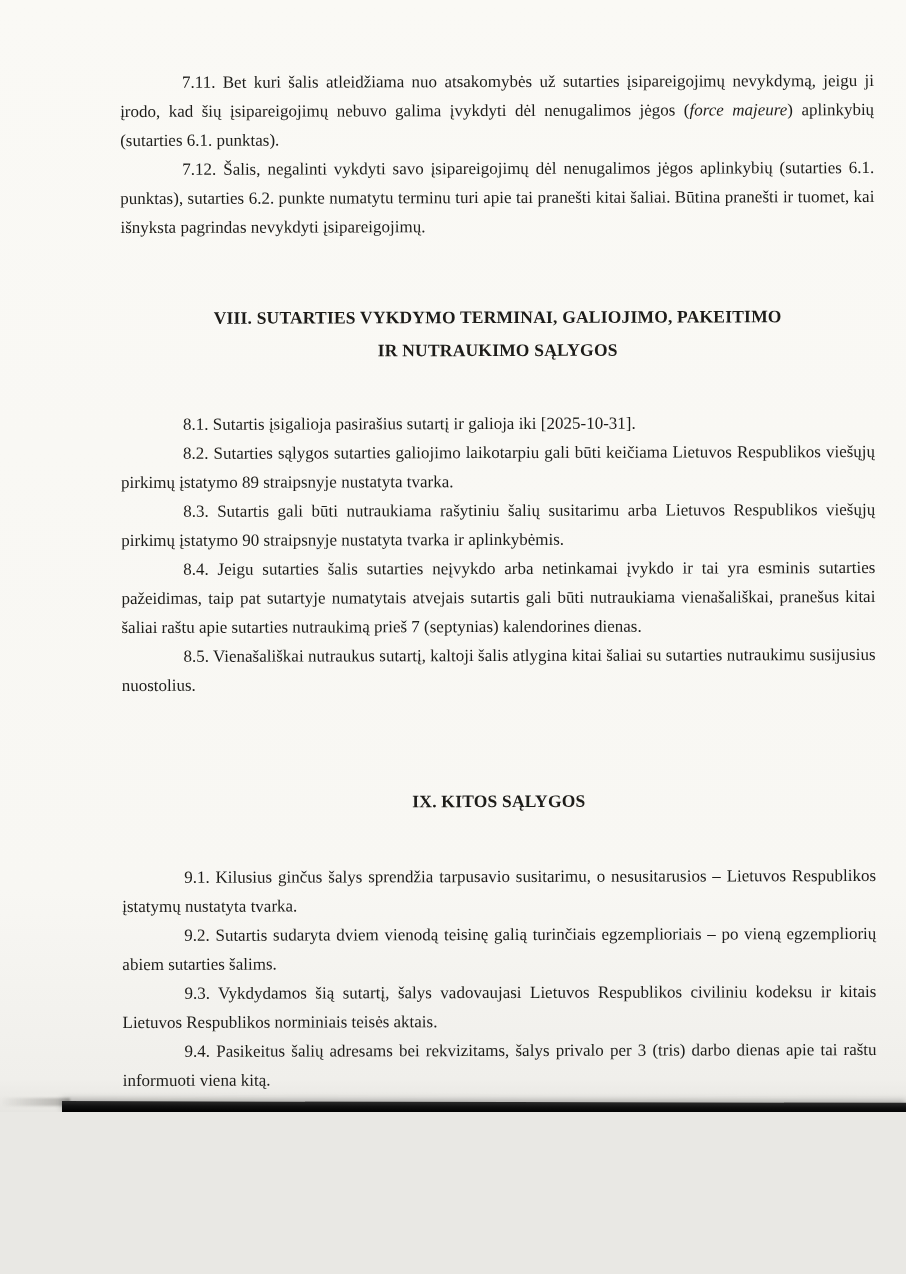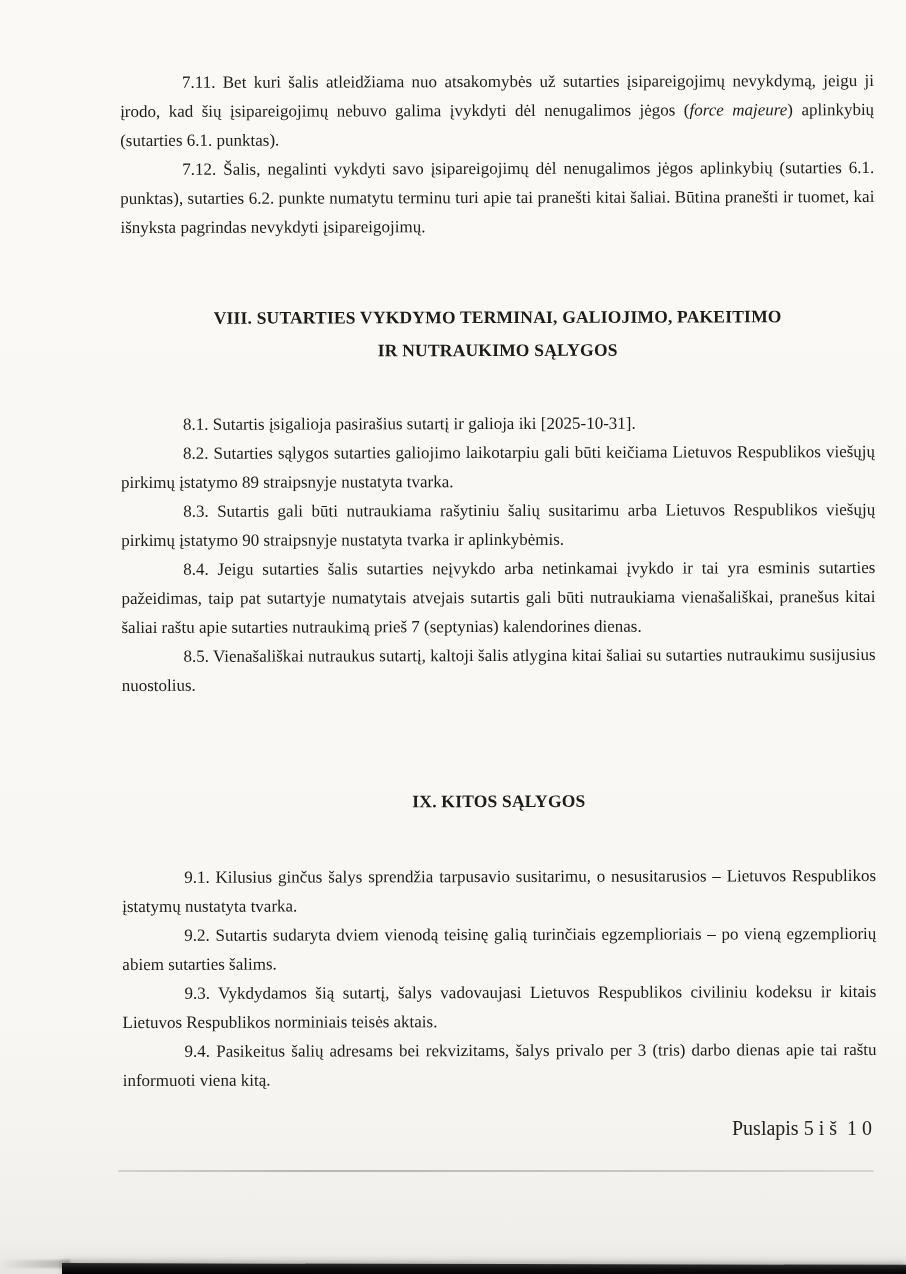--- a/index.html
+++ b/index.html
@@ -3,21 +3,21 @@
 <meta charset="utf-8">
 <style>
   * { margin:0; padding:0; box-sizing:border-box; }
   html, body { width:906px; height:1274px; }
   body {
     font-family:"Liberation Serif", serif;
     background:#e9e8e4;
   }
   .page {
     position:relative;
-    width:906px; height:1274px;
+    width:906px; height:1112px;
     overflow:hidden;
     color:#1d1c19;
     background:linear-gradient(180deg,#faf9f5 0%, #f8f7f3 80%, #f0efeb 97%, #e6e5e1 100%);
   }
   .content {
     position:absolute;
     top:68px; left:120px; width:754px;
     font-size:17px; line-height:29px;
     transform:rotate(-0.15deg);
     transform-origin:left top;

